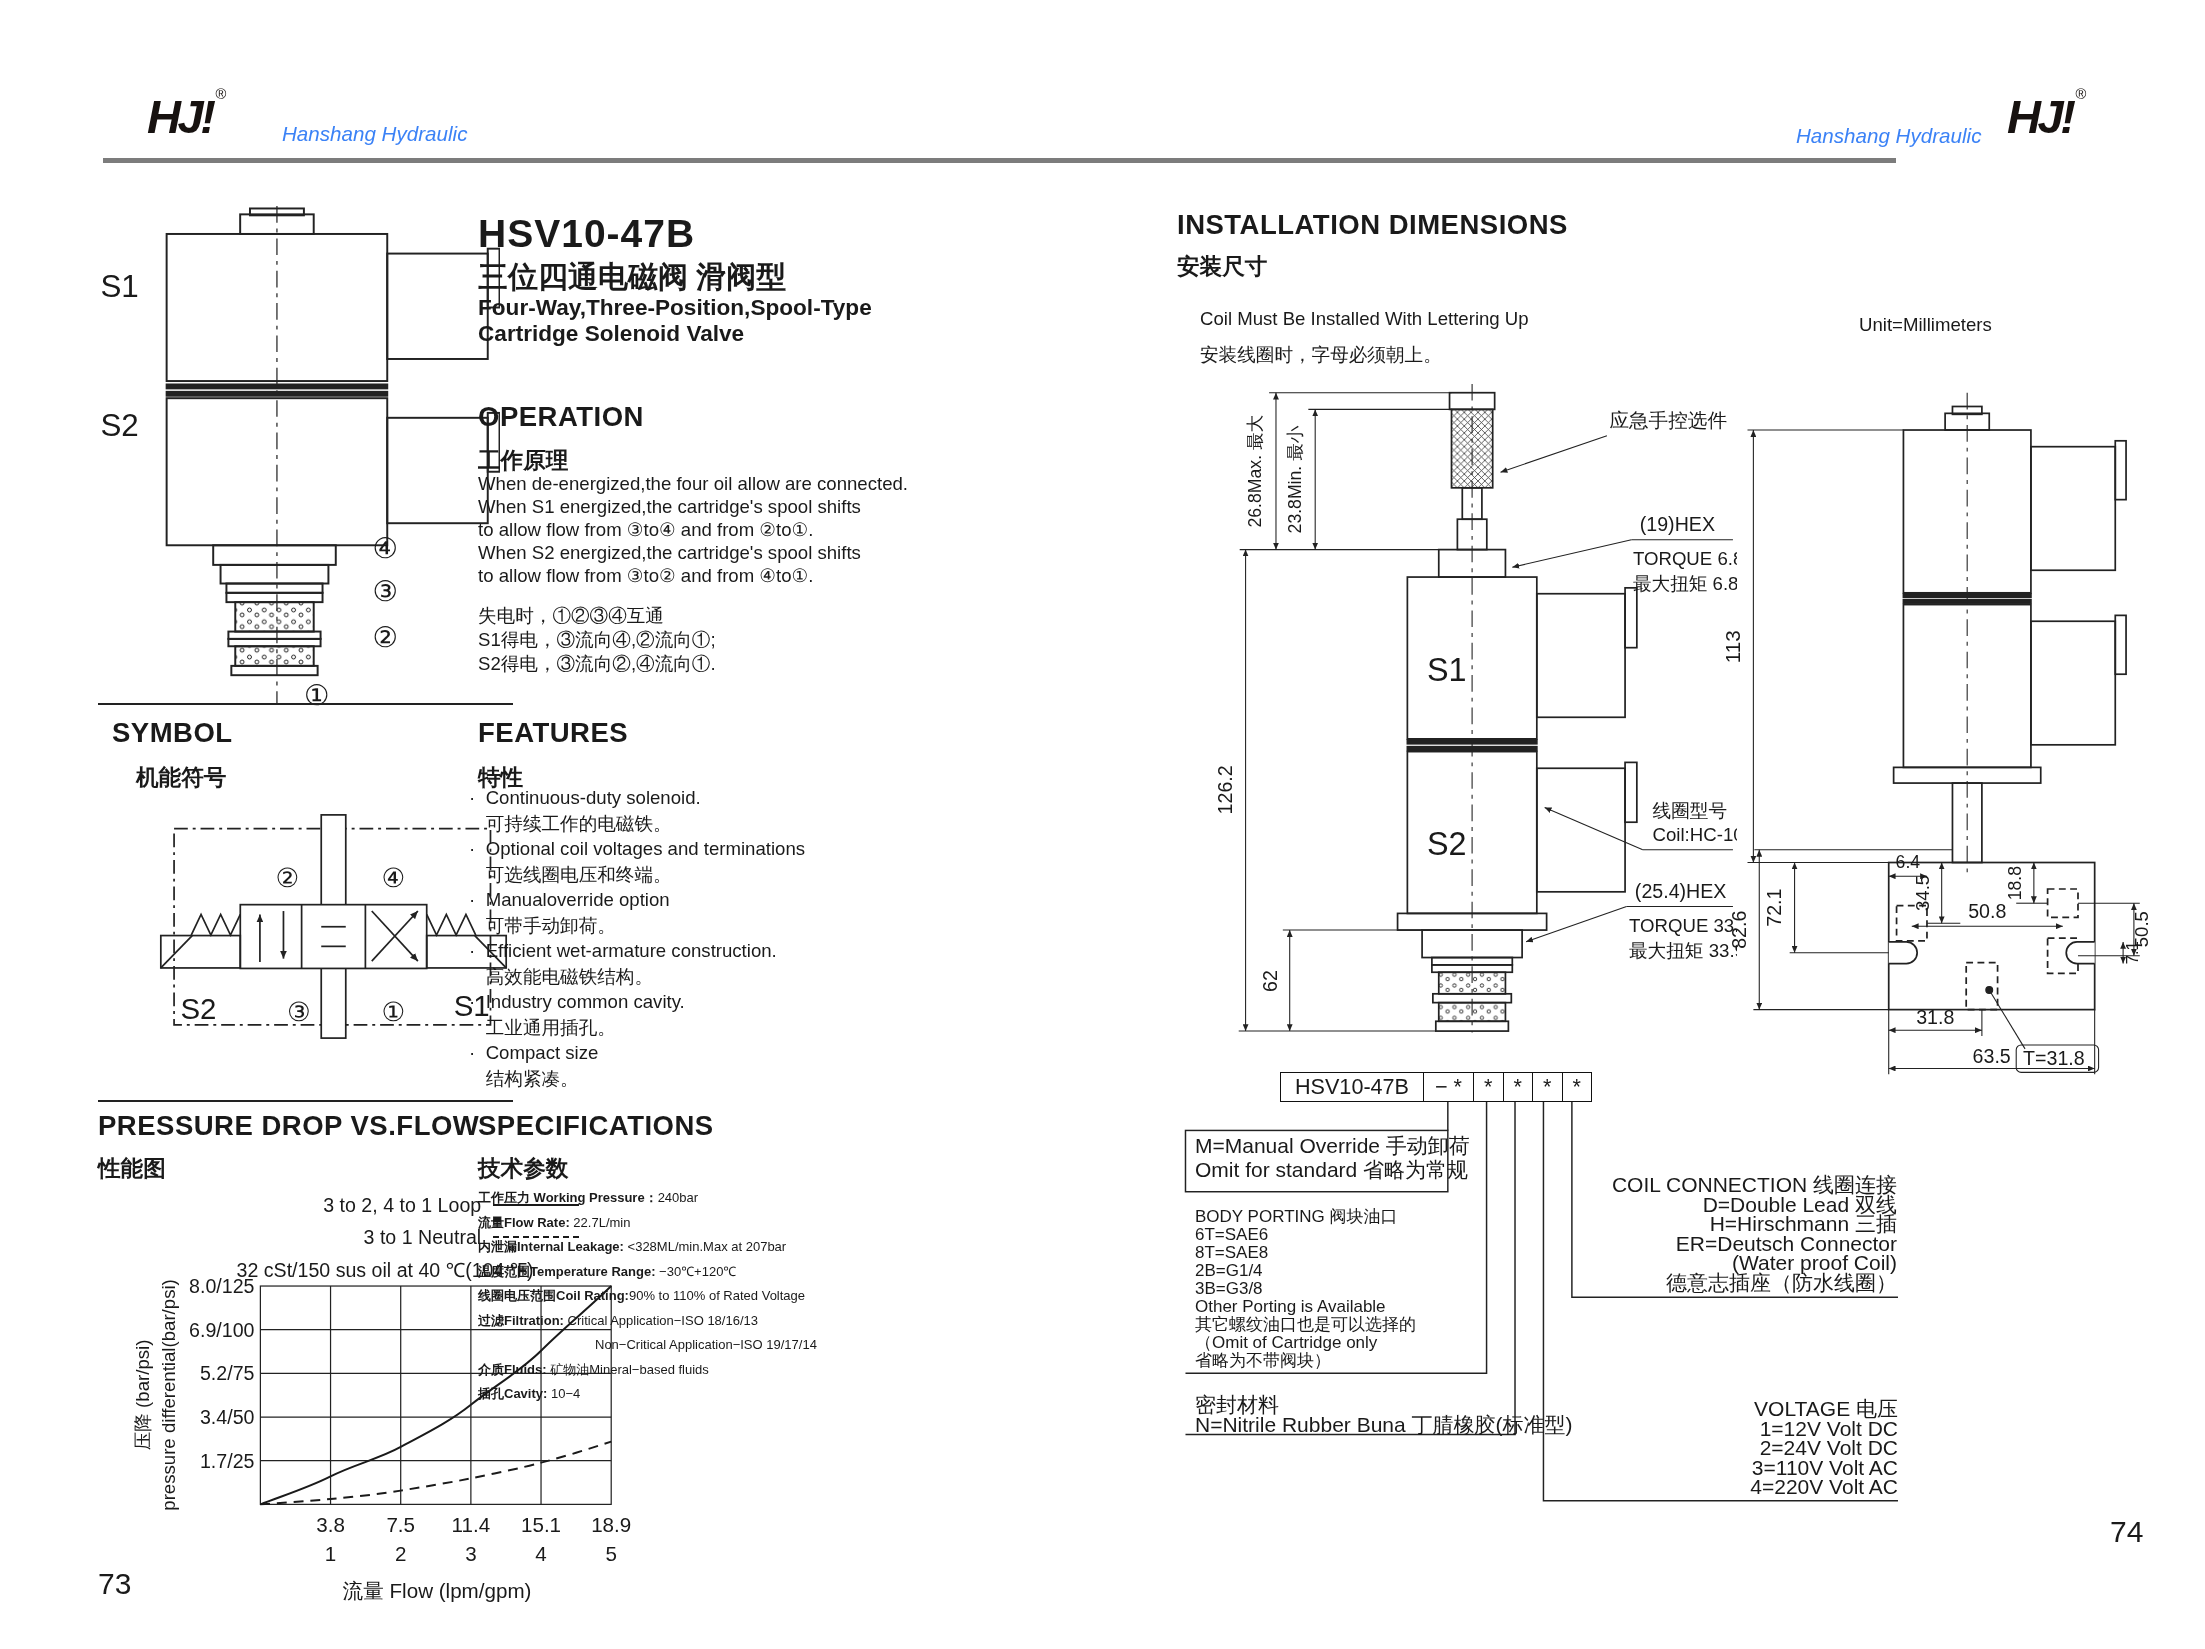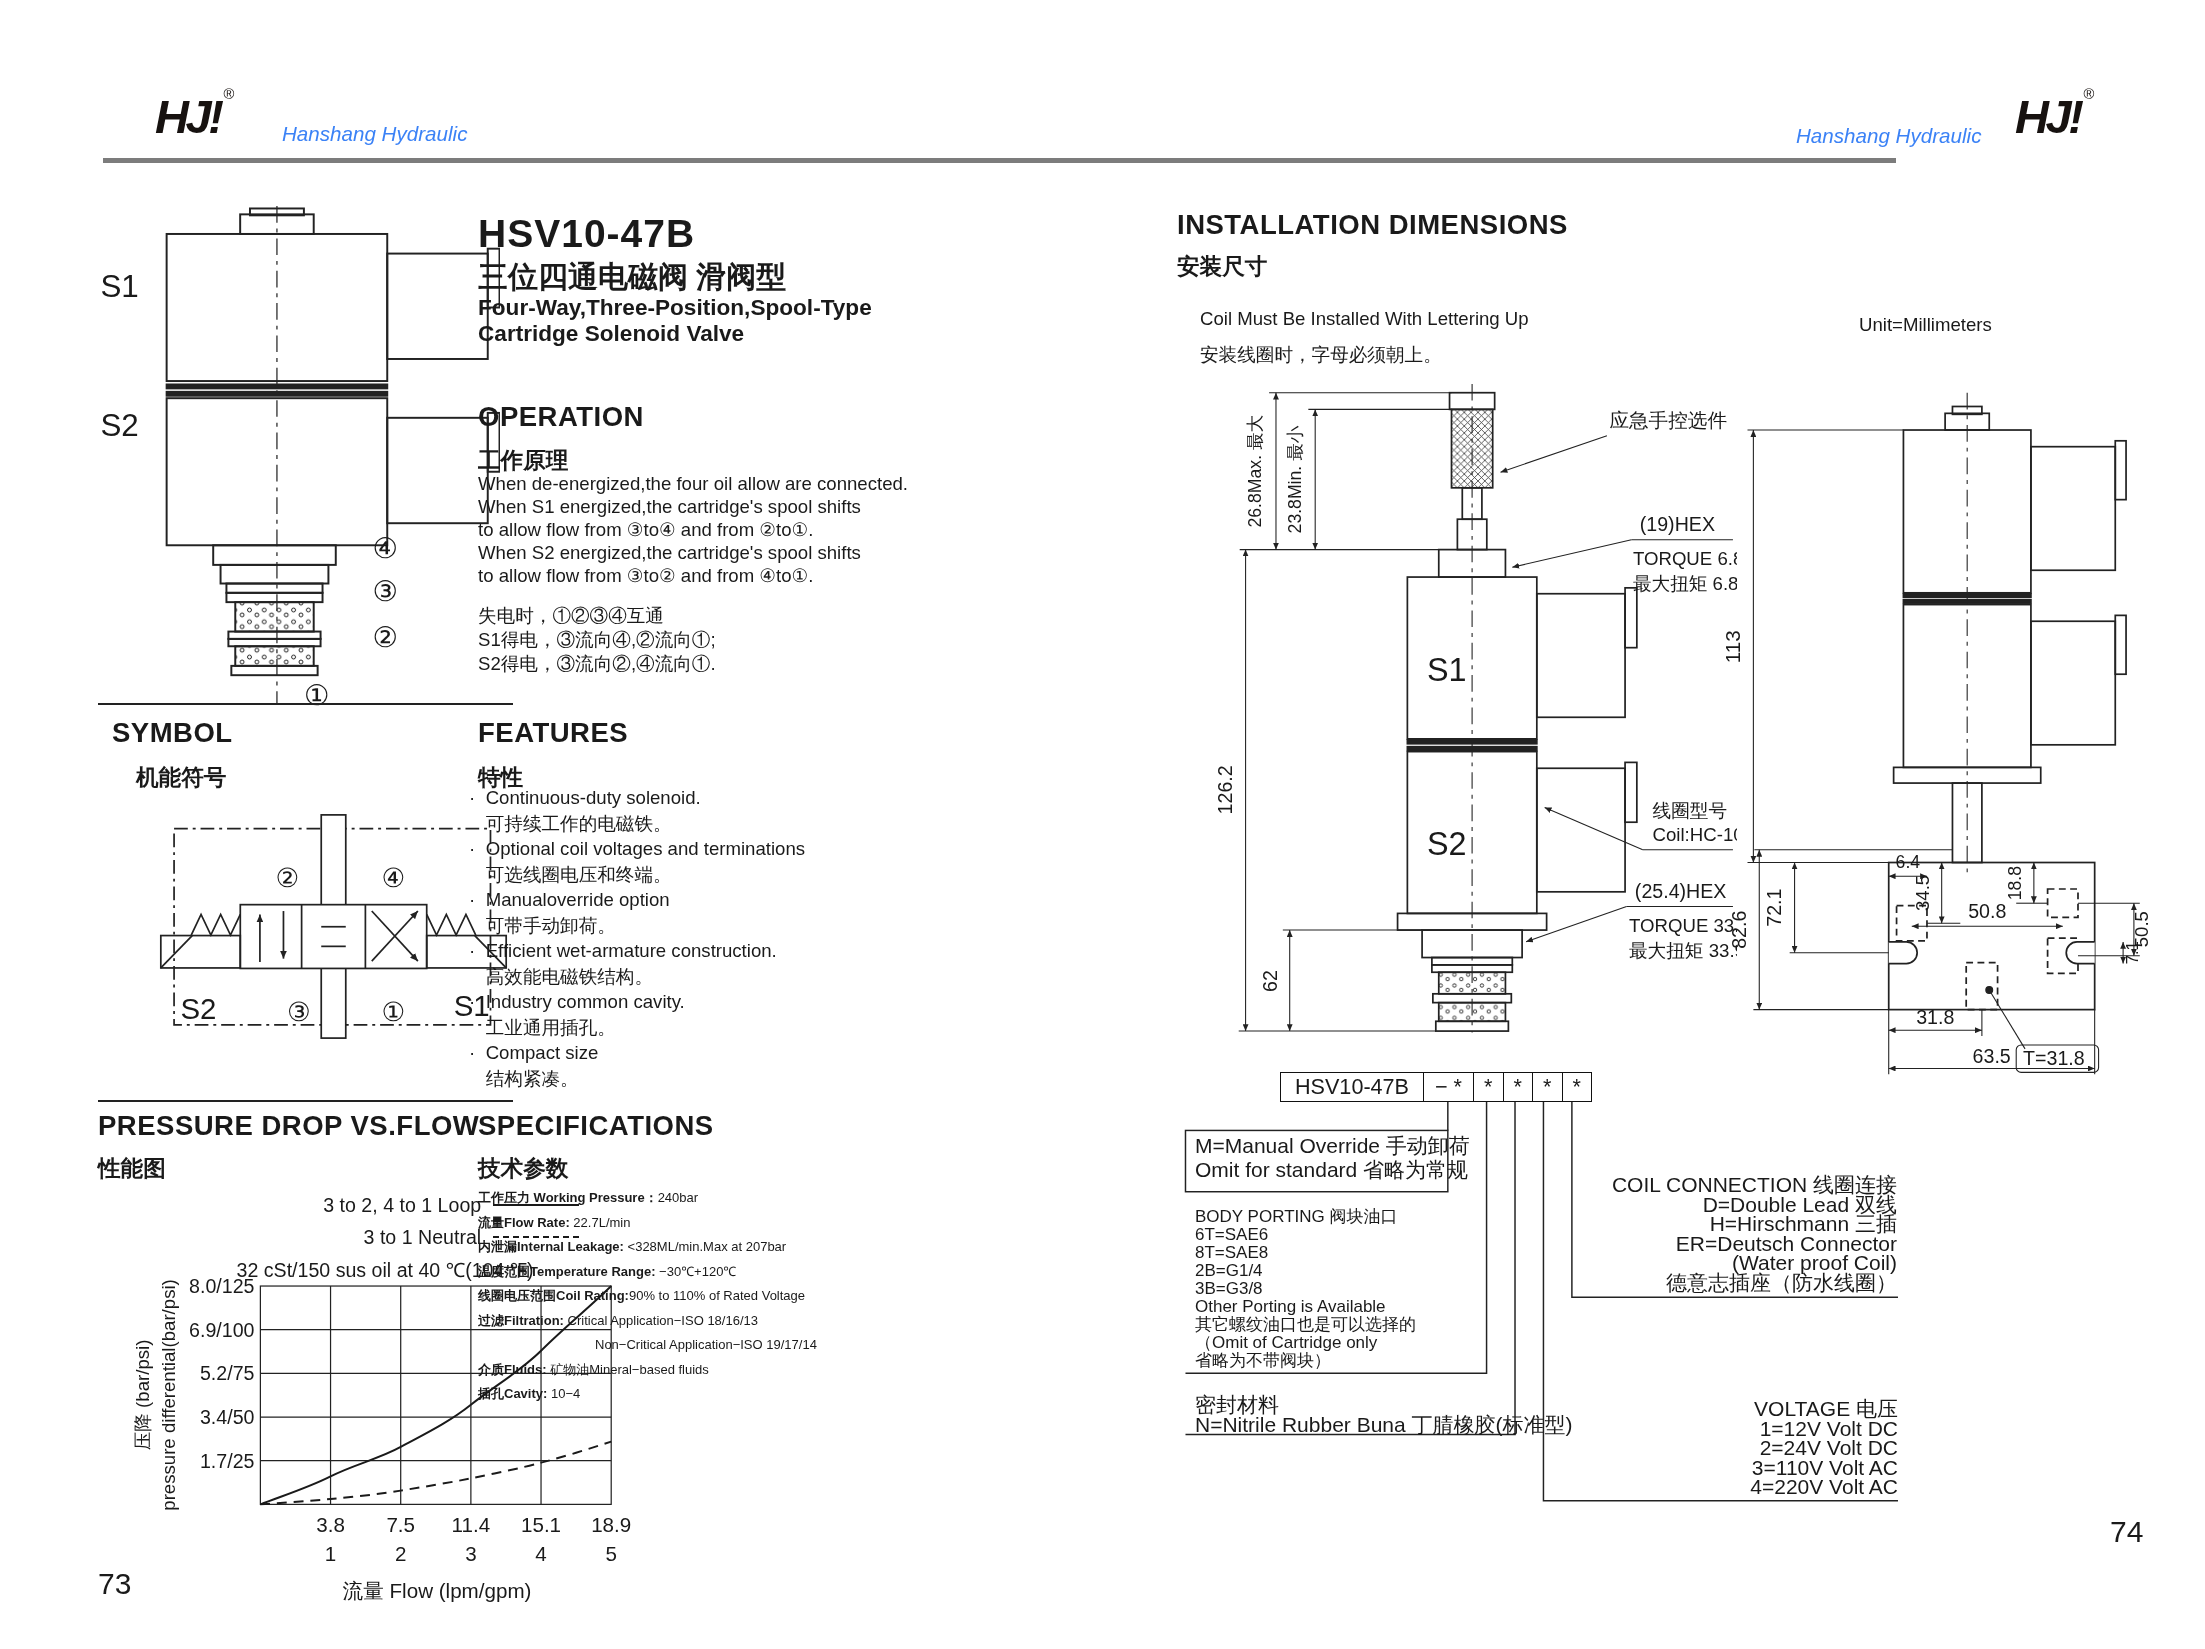--- a/index.html
+++ b/index.html
@@ -1,20 +1,20 @@
 <!DOCTYPE html>
 <html style="font-size:7.8px"><head>
 <meta charset="utf-8">
 <style>
   html,body{margin:0;padding:0;background:#e8e8e8;}
   .page{position:relative;width:2205px;height:1649px;background:#ffffff;
         font-family:"Liberation Sans", sans-serif;color:#1a1a1a;overflow:hidden;}
   .abs{position:absolute;}
   .hdr-brand{font-style:italic;font-size:20.6px;color:#3b82f6;}
-  .logo{font-style:italic;font-weight:900;font-size:47px;letter-spacing:-3.4px;color:#171210;line-height:1;margin-left:8px;}
+  .logo{font-style:italic;font-weight:900;font-size:47px;letter-spacing:-3.4px;color:#171210;line-height:1;}
   .logo .reg{font-size:14.7px;font-weight:400;font-style:normal;vertical-align:top;letter-spacing:0;position:relative;top:-5.9px;left:2.9px;}
   .grayrule{background:#7c7c7c;height:5.4px;}
   .h-en{font-weight:bold;font-size:27.5px;letter-spacing:0.5px;}
   .h-cn{font-weight:bold;font-size:22.6px;margin-top:6.9px;}
   .title-model{font-weight:bold;font-size:39px;letter-spacing:1px;}
   .title-cn{font-weight:bold;font-size:30px;margin-top:5.9px;}
   .title-en{font-weight:bold;font-size:22.6px;margin-top:4.9px;line-height:1.16;}
   .body-lines{font-size:18.6px;line-height:23px;}
   .feat li{list-style:none;font-size:18.6px;line-height:25.5px;}
   .feat .cn{padding-left:16.7px;}

